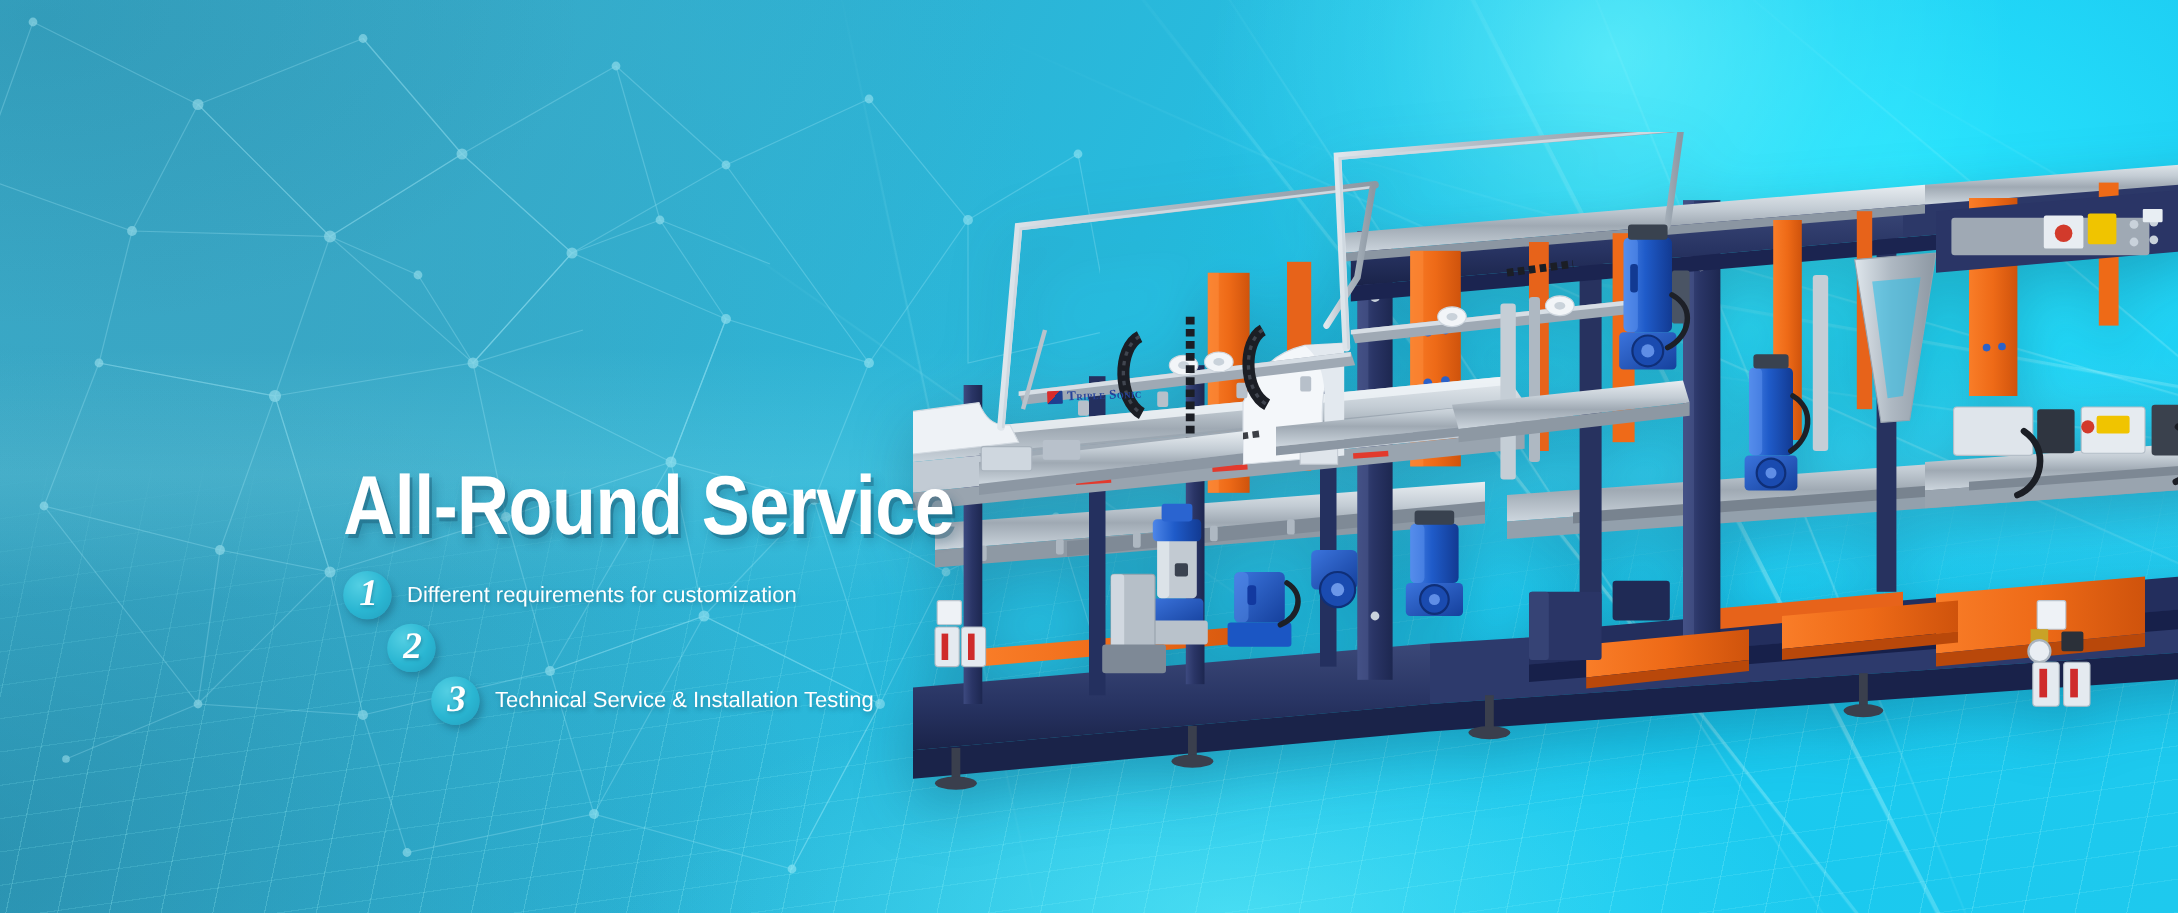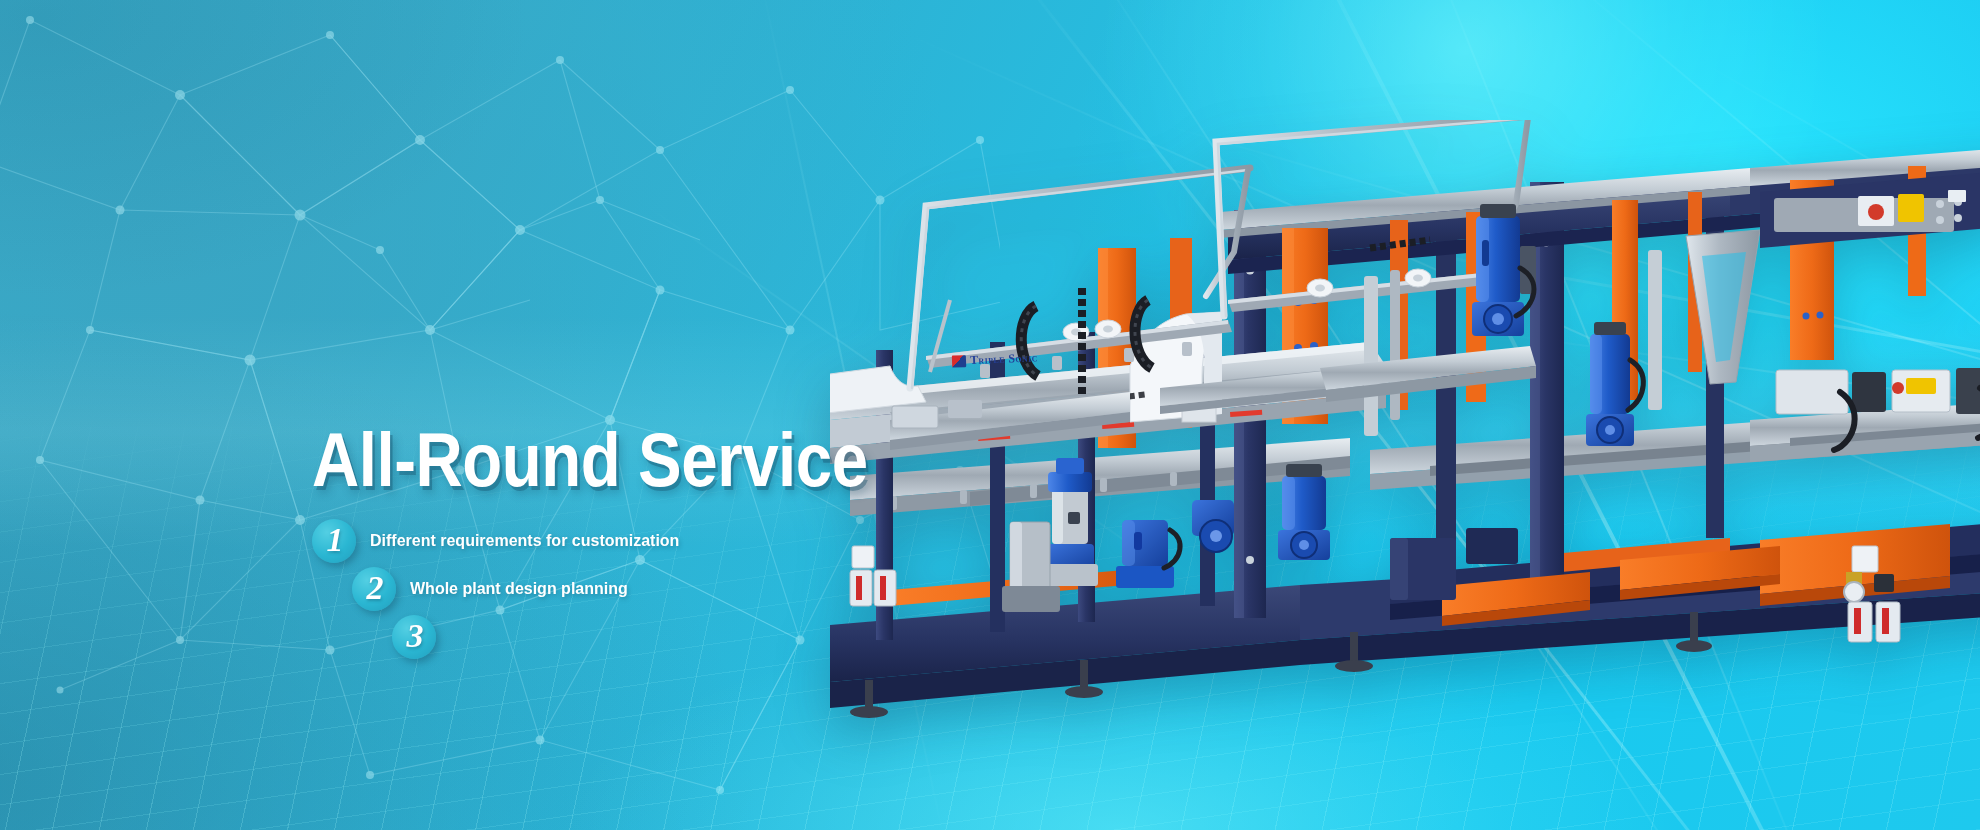--- a/index.html
+++ b/index.html
@@ -122,26 +122,25 @@
     font-style:italic;
     font-weight:bold;
     font-size:34px;
     line-height:34px;
     color:#ffffff;
     text-shadow:1px 2px 3px rgba(15,70,95,0.35);
     transform:translate(1px,-1px);
   }
   .point-text {
     font-family:"Liberation Sans", sans-serif;
-    font-size:16px;
+    font-size:20px;
     line-height:30px;
     color:#ffffff;
     white-space:nowrap;
     text-shadow:1px 2px 4px rgba(18,75,100,0.38);
-    font-weight:bold;
   }
 
   
   .machine {
     position:absolute;
     left:830px; top:120px;
     width:1200px; height:670px;
     z-index:20;
     filter:drop-shadow(0 18px 26px rgba(10,55,80,0.30));
   }
@@ -658,25 +657,25 @@
         <div class="badge">
           <span>1</span>
         </div>
         <div class="point-text">Different requirements for customization</div>
       </div>
 
       <div class="point p2">
         <div class="badge">
           <span>2</span>
         </div>
-        <div class="point-text">Whole plant design planning</div>
       </div>
 
       <div class="point p3">
         <div class="badge">
           <span>3</span>
         </div>
+        <div class="point-text">Technical Service &amp; Installation Testing</div>
       </div>
 
     </div>
   </div>
 
 </div>
 
 </body></html>

